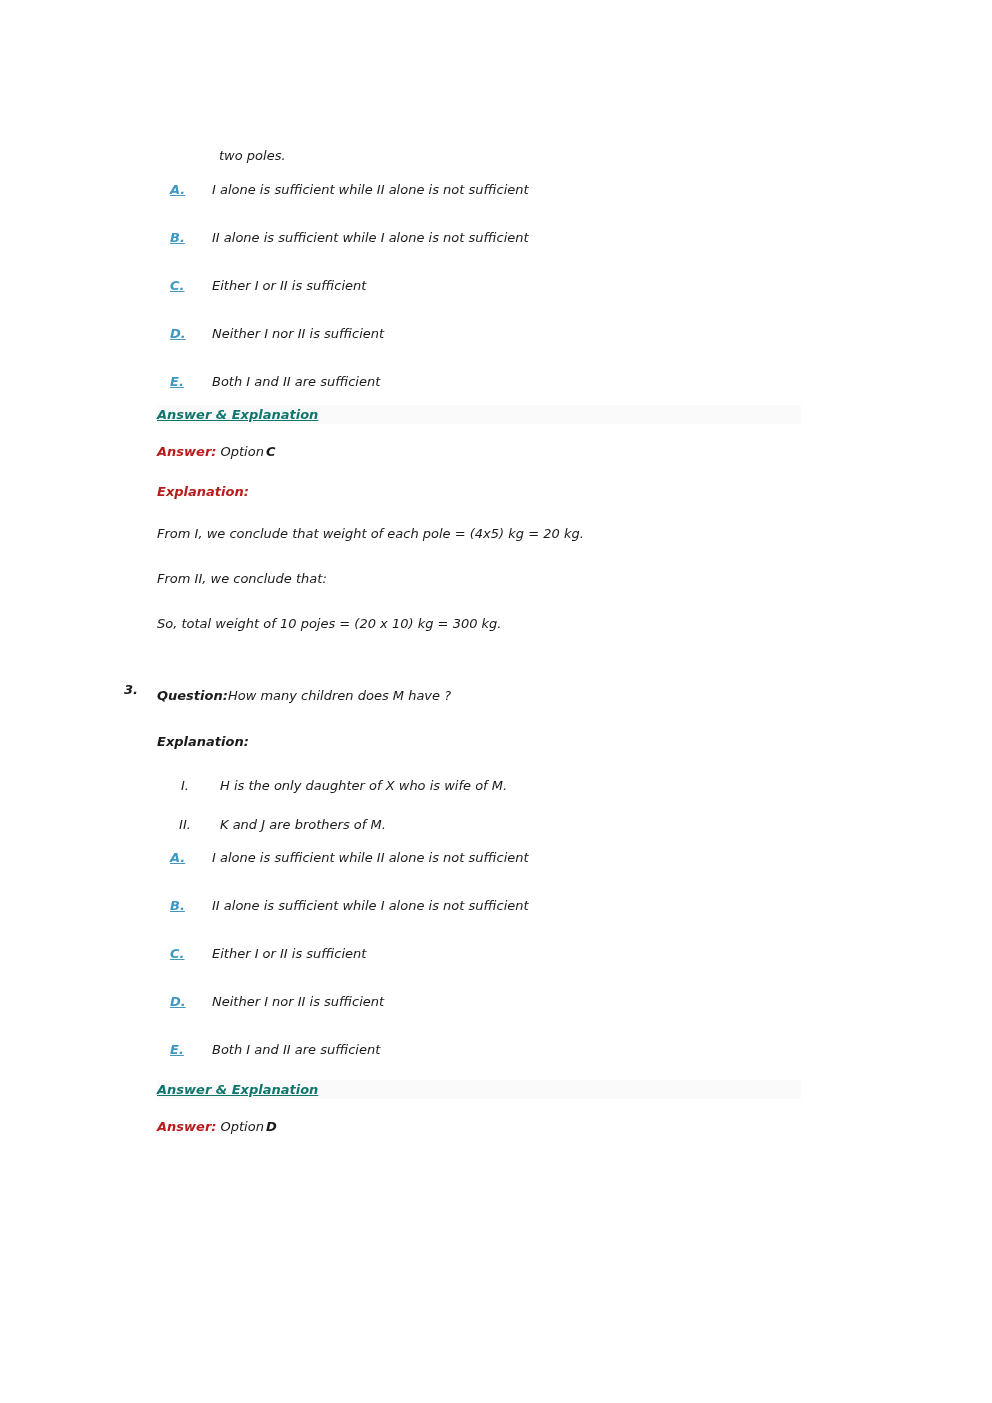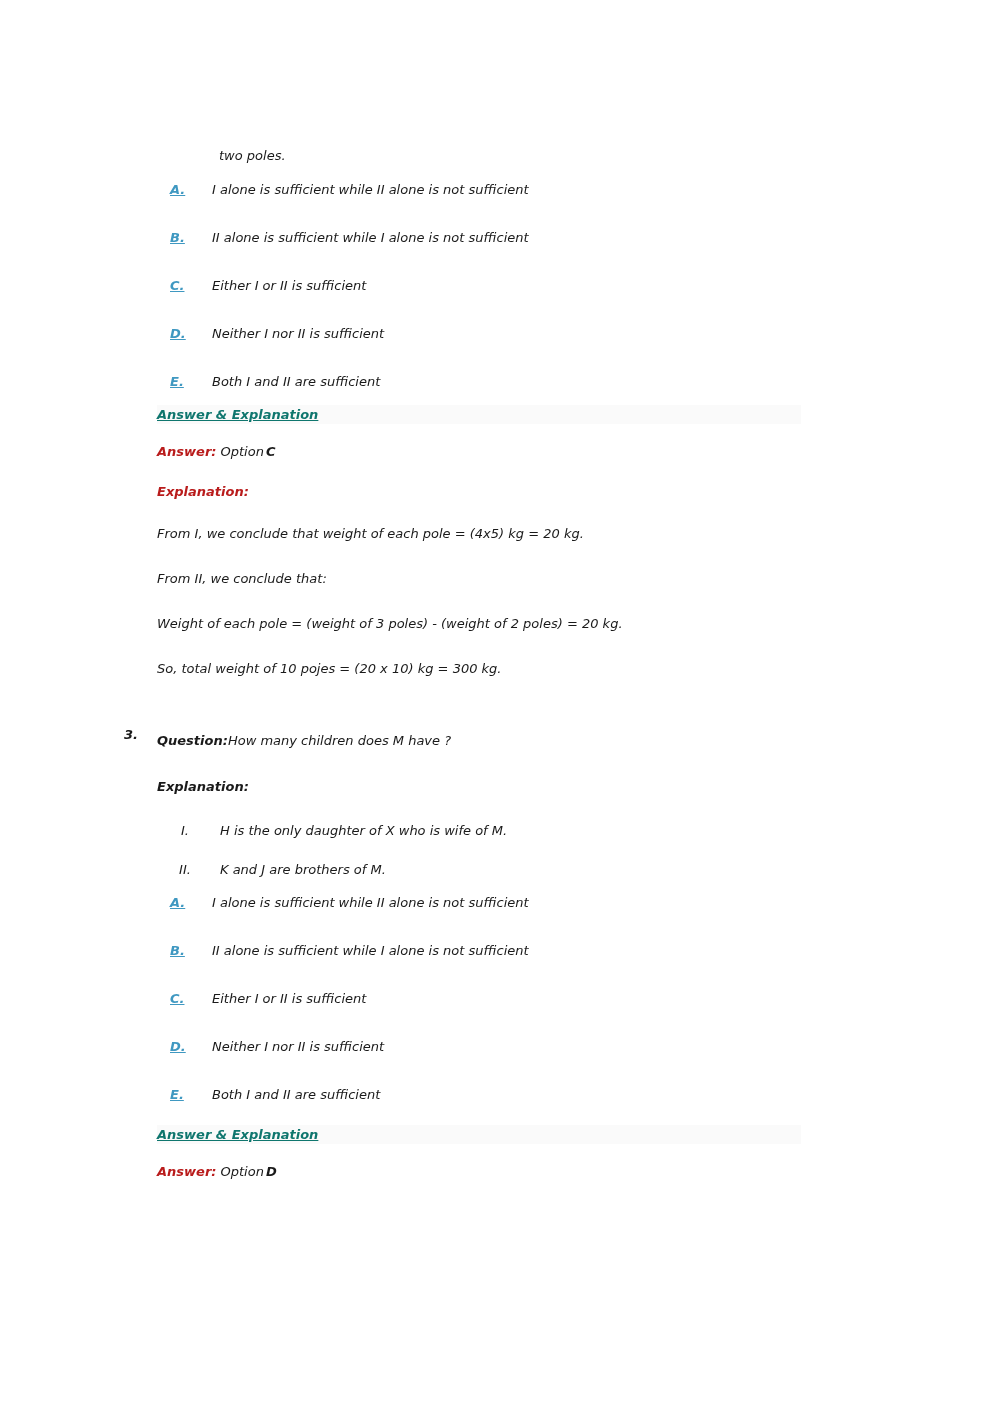--- a/index.html
+++ b/index.html
@@ -116,21 +116,20 @@
     <div class="ans-bar">
       <span class="ans-link">Answer &amp; Explanation</span>
     </div>
 
     <p class="answer-line"><span class="green-label">Answer:</span><span>Option</span><span class="opt-bold">C</span></p>
 
     <p class="expl-label green-label">Explanation:</p>
 
     <p class="expl-line firstline">From I, we conclude that weight of each pole = (4x5) kg = 20 kg.</p>
     <p class="expl-line">From II, we conclude that:</p>
-    <p class="expl-line">Weight of each pole = (weight of 3 poles) - (weight of 2 poles) = 20 kg.</p>
     <p class="expl-line">So, total weight of 10 pojes = (20 x 10) kg = 300 kg.</p>
 
     <div class="q-header">
       <span class="q-num">3.</span>
       <span class="q-label">Question:</span>
       <span>How many children does M have ?</span>
     </div>
 
     <p class="statements-label">Explanation:</p>
 

